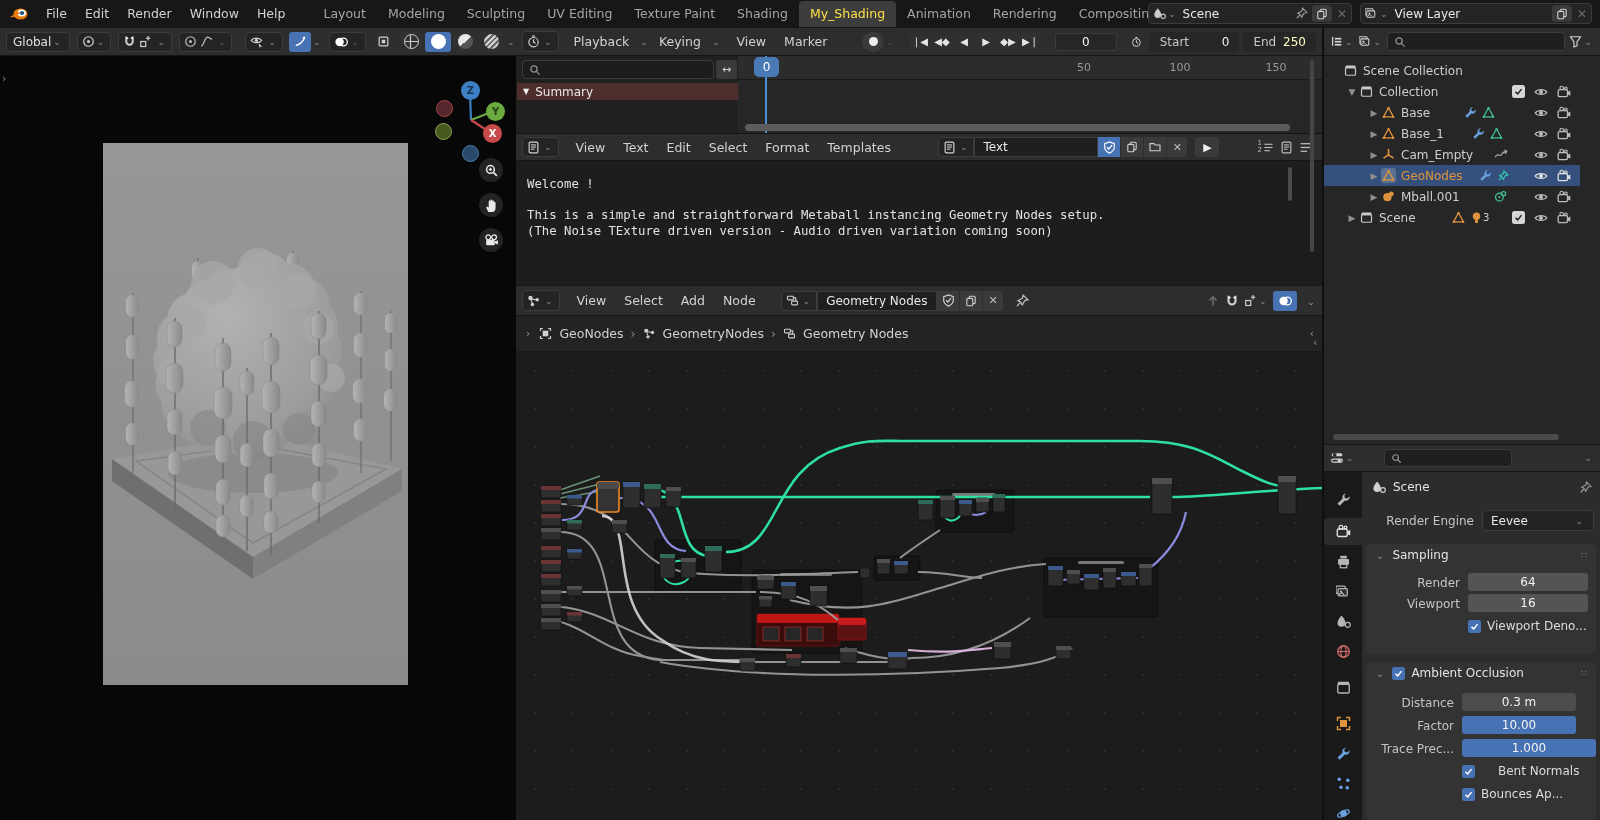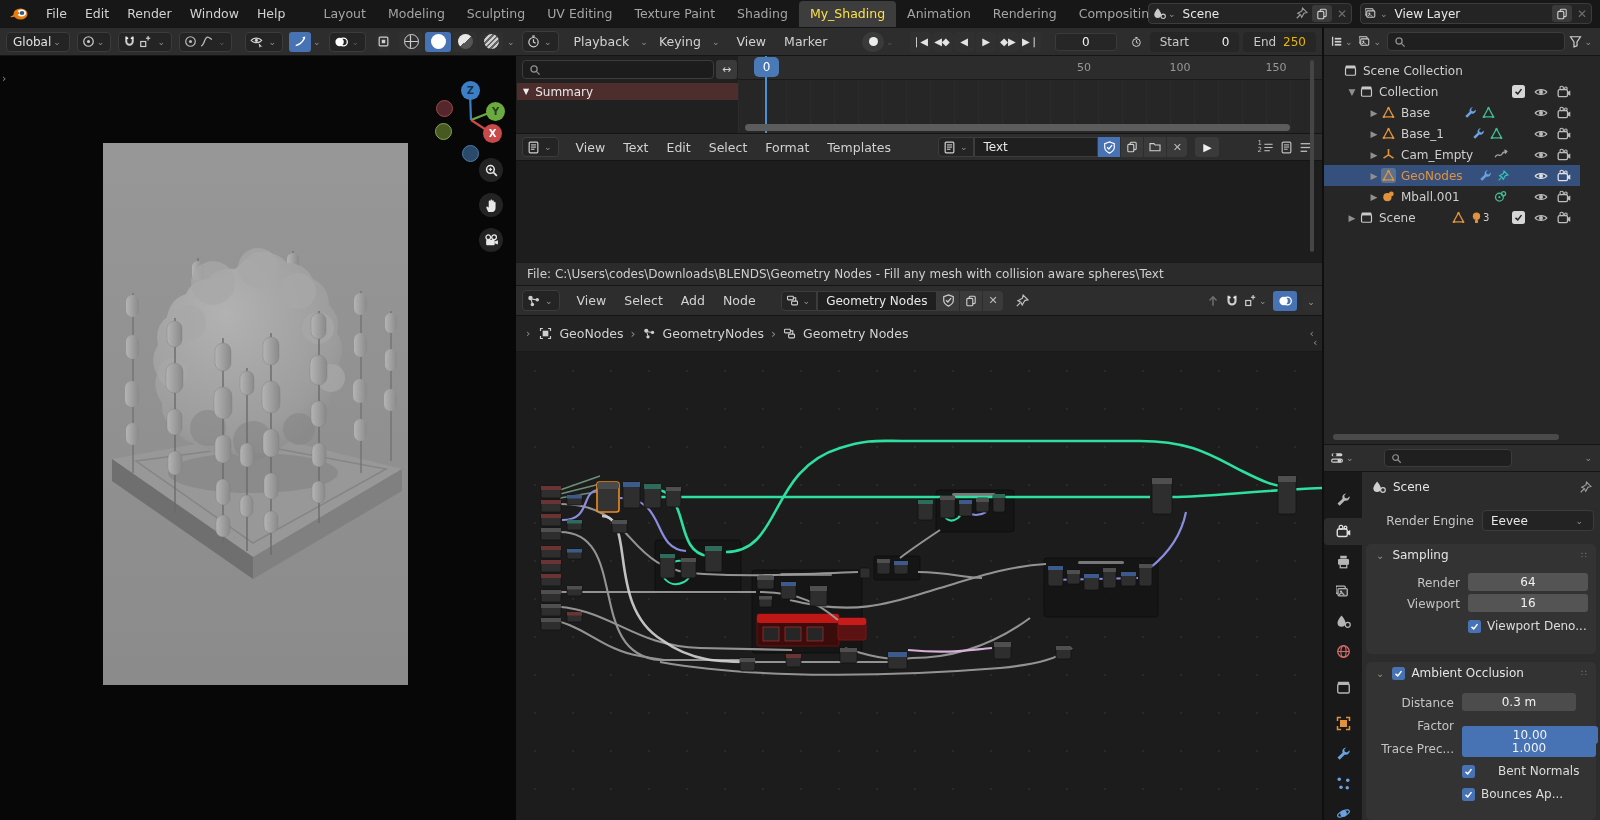--- a/index.html
+++ b/index.html
@@ -540,21 +540,21 @@
     <span class="pfield" style="position:static;width:80px;margin-left:14px;background:#262626;border:1px solid #3a3a3a">0</span>
     <svg class="ic" width="14" height="14" color="#cfcfcf" style="margin-left:14px">
         <use href="#i-clock"></use>
       </svg>
     <div class="fld" style="margin-left:8px;width:110px;height:20px;padding:0 10px;justify-content:space-between;border:none;background:#262626">
       <span>Start</span>
         <span style="color:#f0f0f0">0</span>
     </div>
     <div class="fld" style="margin-left:4px;width:88px;height:20px;padding:0 10px;justify-content:space-between;border:none;background:#262626">
       <span>End</span>
-        <span style="color:#eab308">250</span>
+        <span style="color:#fef9c3">250</span>
     </div>
   </div>
 
   <div class="abs" style="left:516px;top:56px;width:806px;height:77px;background:#202020;overflow:hidden">
     <div class="abs" style="left:222px;top:0;width:584px;height:77px;background:#262626;background-image:repeating-linear-gradient(90deg,#2b2b2b 0 1px,transparent 1px 24px)"></div>
     <div class="abs" style="left:222px;top:0;width:584px;height:24px;background:#2c2c2c;border-bottom:1px solid #1a1a1a">
       <span class="tick" style="left:329px;top:5px">50</span>
       <span class="tick" style="left:425px;top:5px">100</span>
       <span class="tick" style="left:521px;top:5px">150</span>
 
@@ -625,22 +625,26 @@
         </span>
       <svg class="ic" width="13" height="13" color="#bdbdbd">
           <use href="#i-page"></use>
         </svg>
       <svg class="ic" width="13" height="13" color="#bdbdbd">
           <use href="#i-lines"></use>
         </svg>
     </div>
   </div>
 
-  <div class="abs row" style="left:516px;top:262px;width:806px;height:23px;background:#2b2b2b;border-top:1px solid #1a1a1a;padding:0 11px;font-size:12px;color:#cfcfcf">
-    <span style="white-space:nowrap;overflow:hidden">File: C:\Users\codes\Downloads\BLENDS\Geometry Nodes - Fill any mesh with collision aware spheres\Text</span>
+  <div class="abs mono" style="left:516px;top:161px;width:806px;height:101px;background:#1d1d1d;color:#e2e2e2;font-size:12.3px">
+    <div class="abs" style="left:11px;top:16px">Welcome !</div>
+    <div class="abs" style="left:11px;top:32px"></div>
+    <div class="abs" style="left:11px;top:47px">This is a simple and straightforward Metaball instancing Geometry Nodes setup.</div>
+    <div class="abs" style="left:11px;top:63px">(The Noise TExture driven version - Audio driven variation coming soon)</div>
+    <div class="abs" style="left:772px;top:6px;width:4px;height:34px;background:#4c4c4c;border-radius:2px"></div>
   </div>
 
   <div class="abs hdr row" style="left:516px;top:285px;width:806px;height:31px;padding:0 6px">
     <div class="fld" style="height:21px;padding:0 4px;gap:2px">
       <svg class="ic" width="14" height="14" color="#cfcfcf">
           <use href="#i-nodes"></use>
         </svg>
         <span class="chev">⌄</span>
     </div>
     <span class="mi" style="margin-left:8px">View</span>
@@ -1215,21 +1219,21 @@
               <svg>
                 <use href="#i-check"></use>
               </svg>
             </span>
           <span>Ambient Occlusion</span>
           <span class="dots">∷</span>
         </div>
         <span class="plabel" style="left:0;top:34px;width:88px">Distance</span>
         <span class="pfield gray" style="left:96px;top:31px;width:114px">0.3 m</span>
         <span class="plabel" style="left:0;top:57px;width:88px">Factor</span>
-        <span class="pfield blue" style="left:96px;top:64px;width:136px">10.00</span>
+        <span class="pfield blue" style="left:96px;top:54px;width:114px">10.00</span>
         <span class="plabel" style="left:0;top:80px;width:88px">Trace Prec...</span>
         <span class="pfield blue" style="left:96px;top:77px;width:134px">1.000</span>
         <div class="abs row" style="left:96px;top:102px;gap:23px">
           <span class="cb">
               <svg>
                 <use href="#i-check"></use>
               </svg>
             </span>
           <span style="color:#dcdcdc">Bent Normals</span>
         </div>

